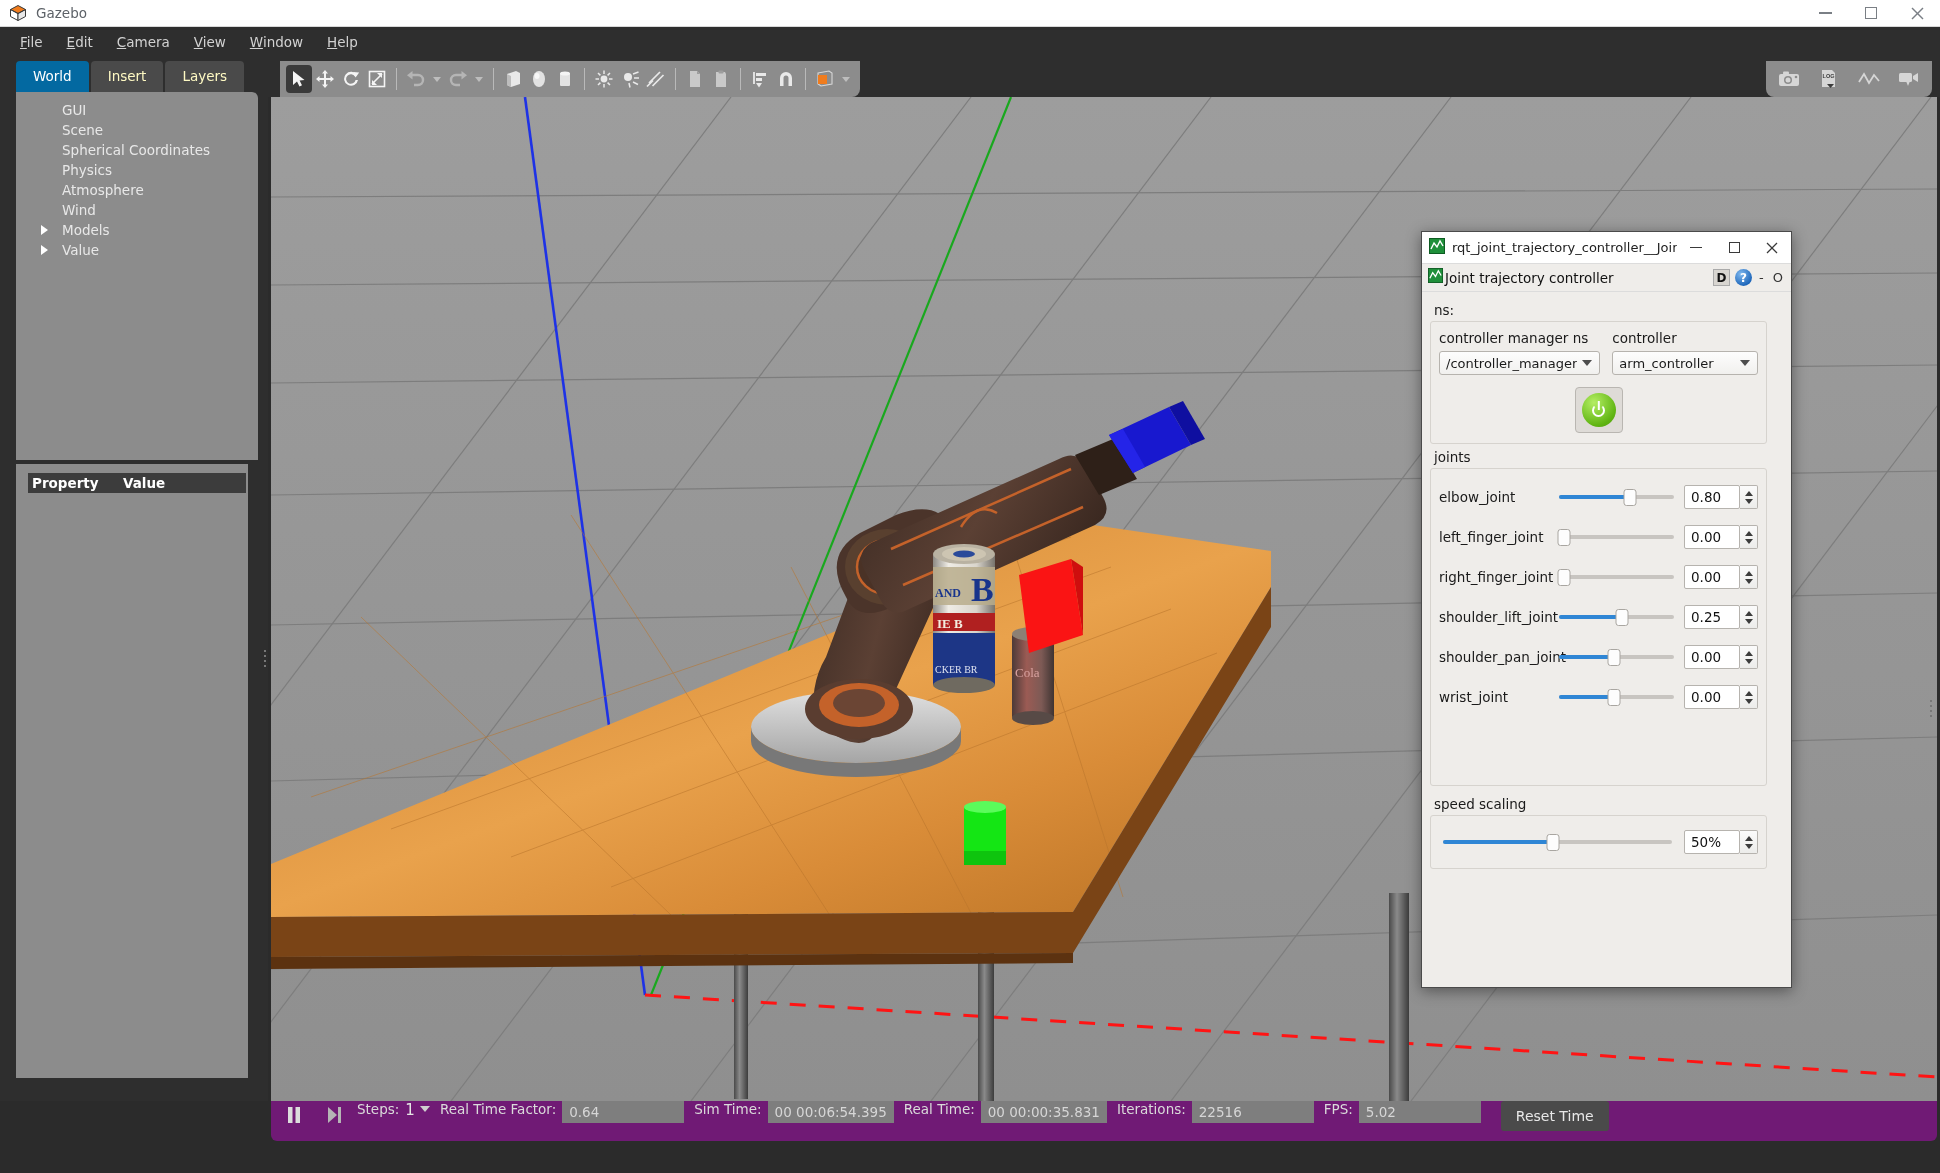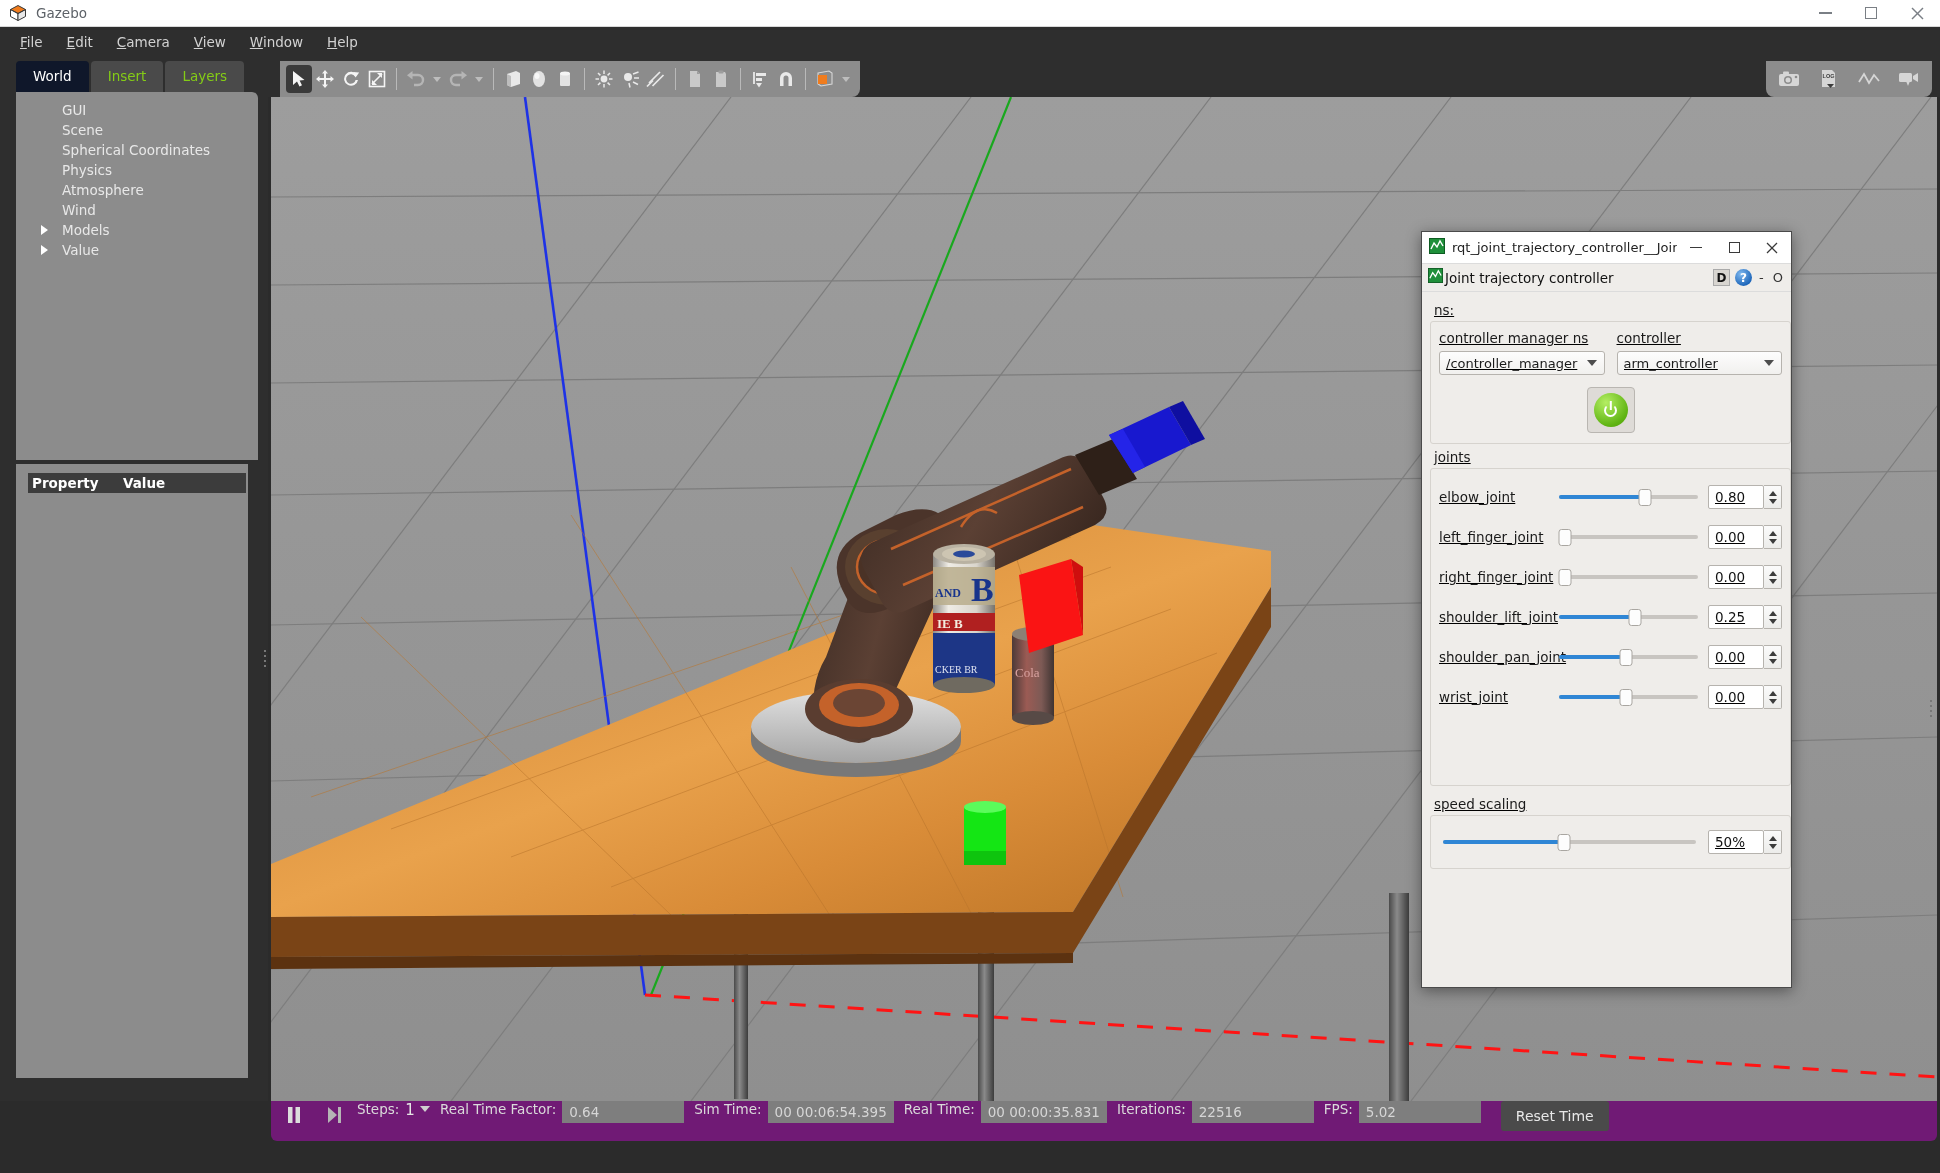--- a/index.html
+++ b/index.html
@@ -37,24 +37,24 @@
   }
   .menu-item u { text-decoration: underline; }
 
   
   .leftpanel {
     position: absolute; left: 0; top: 57px; width: 268px; height: 1044px;
     background: #2e2e2e;
   }
   .tabs { display: flex; padding: 4px 10px 0 16px; gap: 2px; }
   .tab {
-    font-size: 13.5px; color: #84cc16; padding: 7px 17px 8px 17px;
+    font-size: 13.5px; color: #fef9c3; padding: 7px 17px 8px 17px;
     background: #4a4a4a; border-radius: 4px 4px 0 0;
   }
-  .tab.active { background: #0f172a; color: #ffffff; }
+  .tab.active { background: #0369a1; color: #ffffff; }
   .tree {
     margin: 0 10px 0 16px; background: #8c8c8c; height: 368px;
     border-radius: 0 6px 0 0; padding: 8px 0 0 0; position: relative;
   }
   .tree-row {
     display: flex; align-items: center; height: 20px;
     font-size: 13.5px; color: #e8e8e8; padding-left: 32px;
   }
   .arrow {
     position: absolute; left: 25px;
@@ -178,21 +178,21 @@
     align-items: center; justify-content: center;
   }
   .help-o {
     width: 17px; height: 17px; border-radius: 50%;
     background: radial-gradient(circle at 35% 30%, #7fb8ee, #1a63b8 75%);
     color: #fff; font-size: 12px; font-weight: bold; display: flex;
     align-items: center; justify-content: center;
   }
   .mini { font-size: 13px; color: #333; padding: 0 2px; }
 
-  .rqt-body { padding: 8px 0 0 8px; text-decoration: underline; }
+  .rqt-body { padding: 8px 24px 0 8px; }
   .grp-label { font-size: 13.5px; color: #1a1a1a; margin: 2px 0 3px 4px; }
   .grp {
     border: 1px solid #d6d3ce; border-radius: 3px; background: #efedea;
     padding: 8px 8px 10px 8px;
   }
   .ns-row { display: flex; gap: 12px; }
   .ns-col { flex: 1; }
   .ns-col .cap { font-size: 13.5px; color: #1a1a1a; margin-bottom: 5px; }
   .combo {
     height: 24px; background: linear-gradient(#fdfdfd,#f1f0ee);

